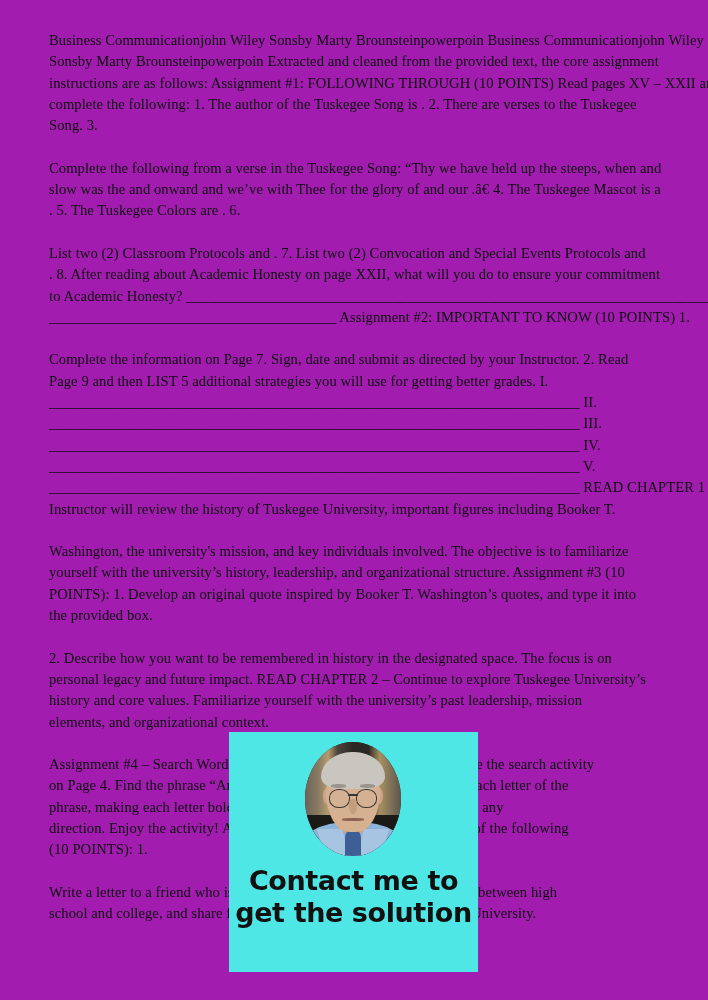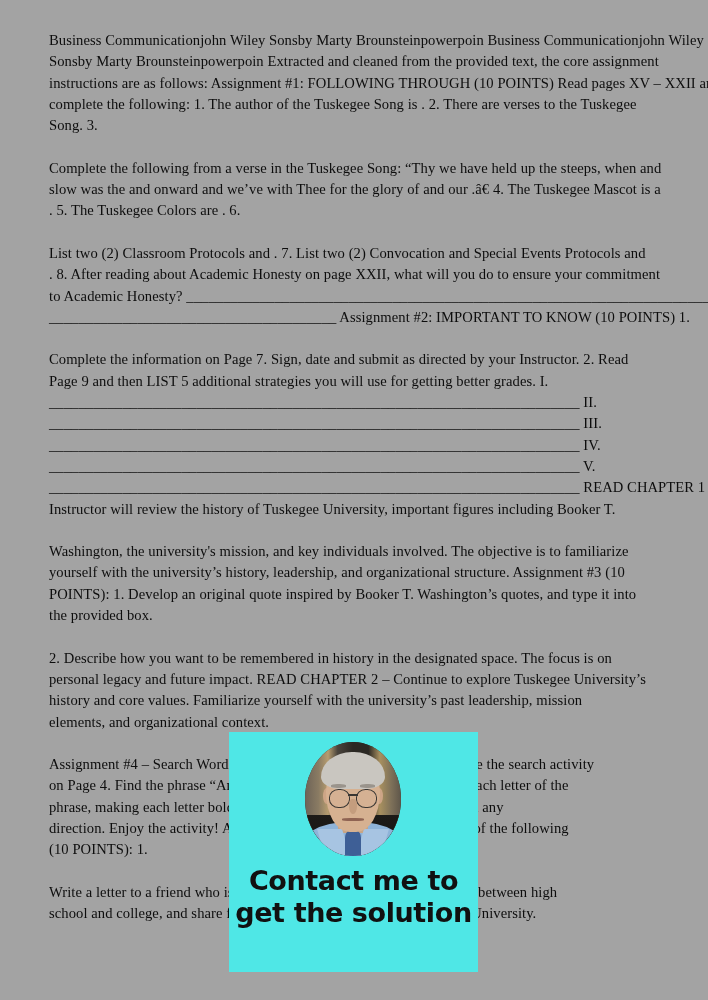--- a/index.html
+++ b/index.html
@@ -16,21 +16,21 @@
     font-family: "Liberation Serif", "DejaVu Serif", serif;
     color: #0d0d0d;
   }
 
   #doc-page {
     position: absolute;
     left: 0;
     top: 0;
     width: 708px;
     height: 1000px;
-    background: #a3a3a3;
+    background: #a21caf;
     overflow: hidden;
   }
 
   #doc-body {
     position: absolute;
     left: 49px;
     top: 30px;
     width: 800px;          
     white-space: nowrap;
   }

